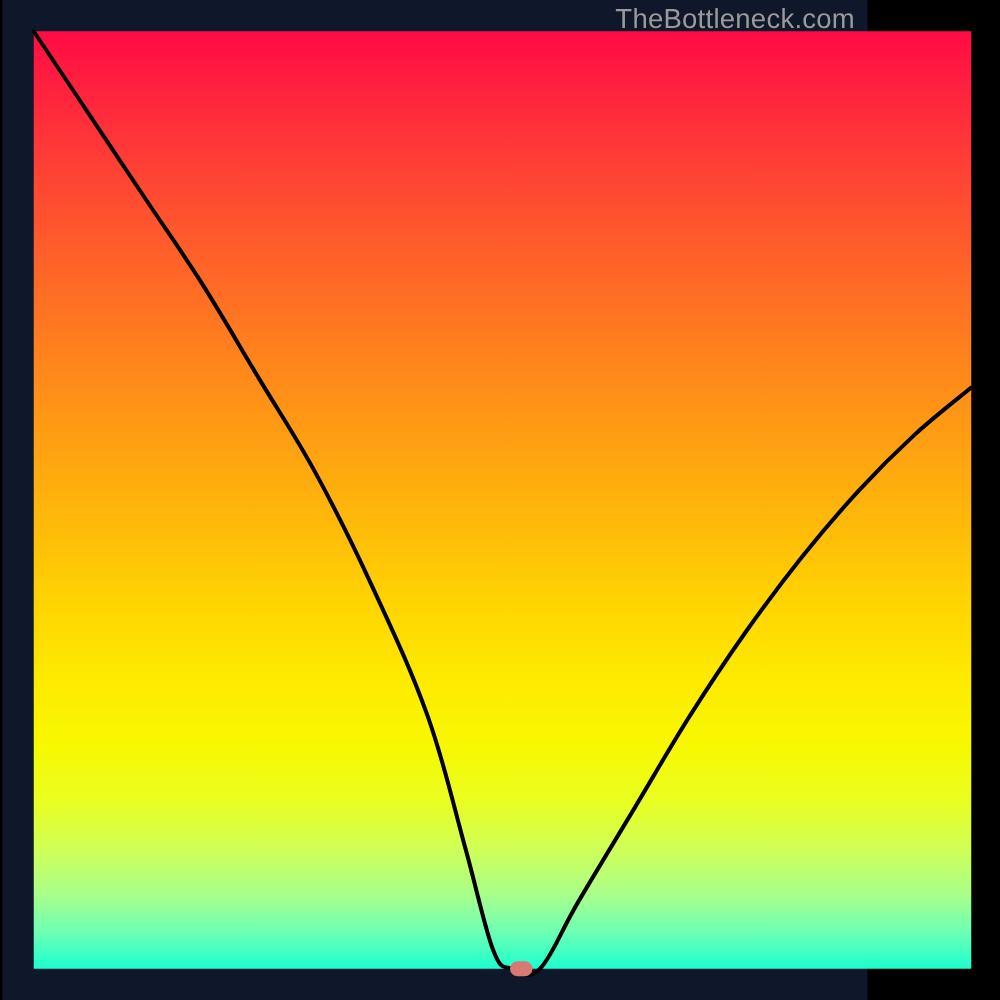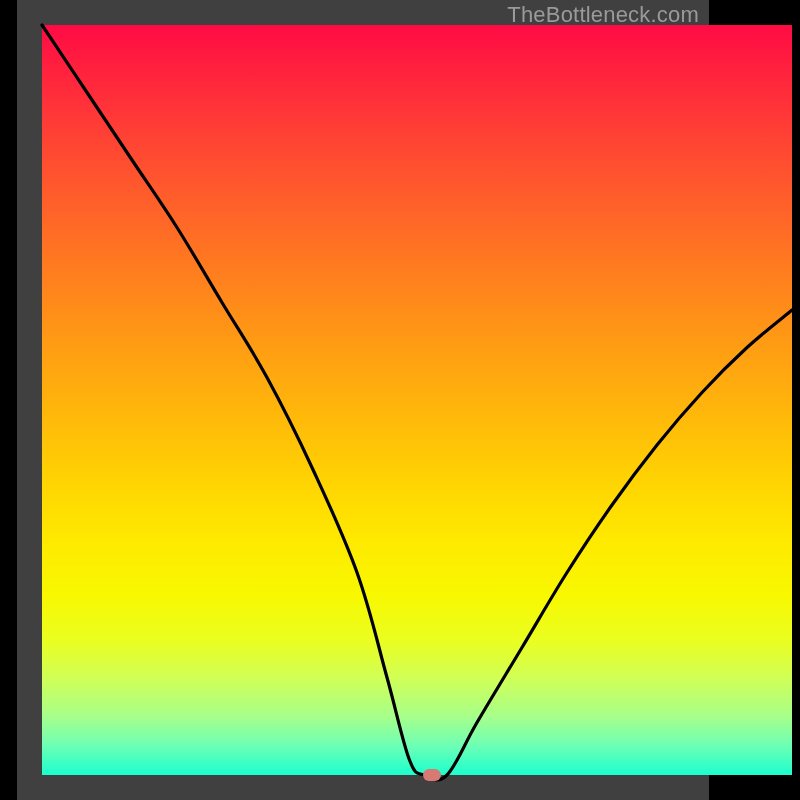--- a/index.html
+++ b/index.html
@@ -6,25 +6,25 @@
     margin: 0;
     padding: 0;
     width: 800px;
     height: 800px;
     background: #000;
     overflow: hidden;
     font-family: Arial, Helvetica, sans-serif;
   }
   .frame {
     position: absolute;
-    left: 17px;
+    left: 2px;
     top: 0;
     width: 692px;
     height: 800px;
-    background: #404040;
+    background: #0f172a;
   }
   .plot-area {
     position: absolute;
     left: 25px;
     top: 25px;
     width: 750px;
     height: 750px;
     
     background: linear-gradient(
       to bottom,

